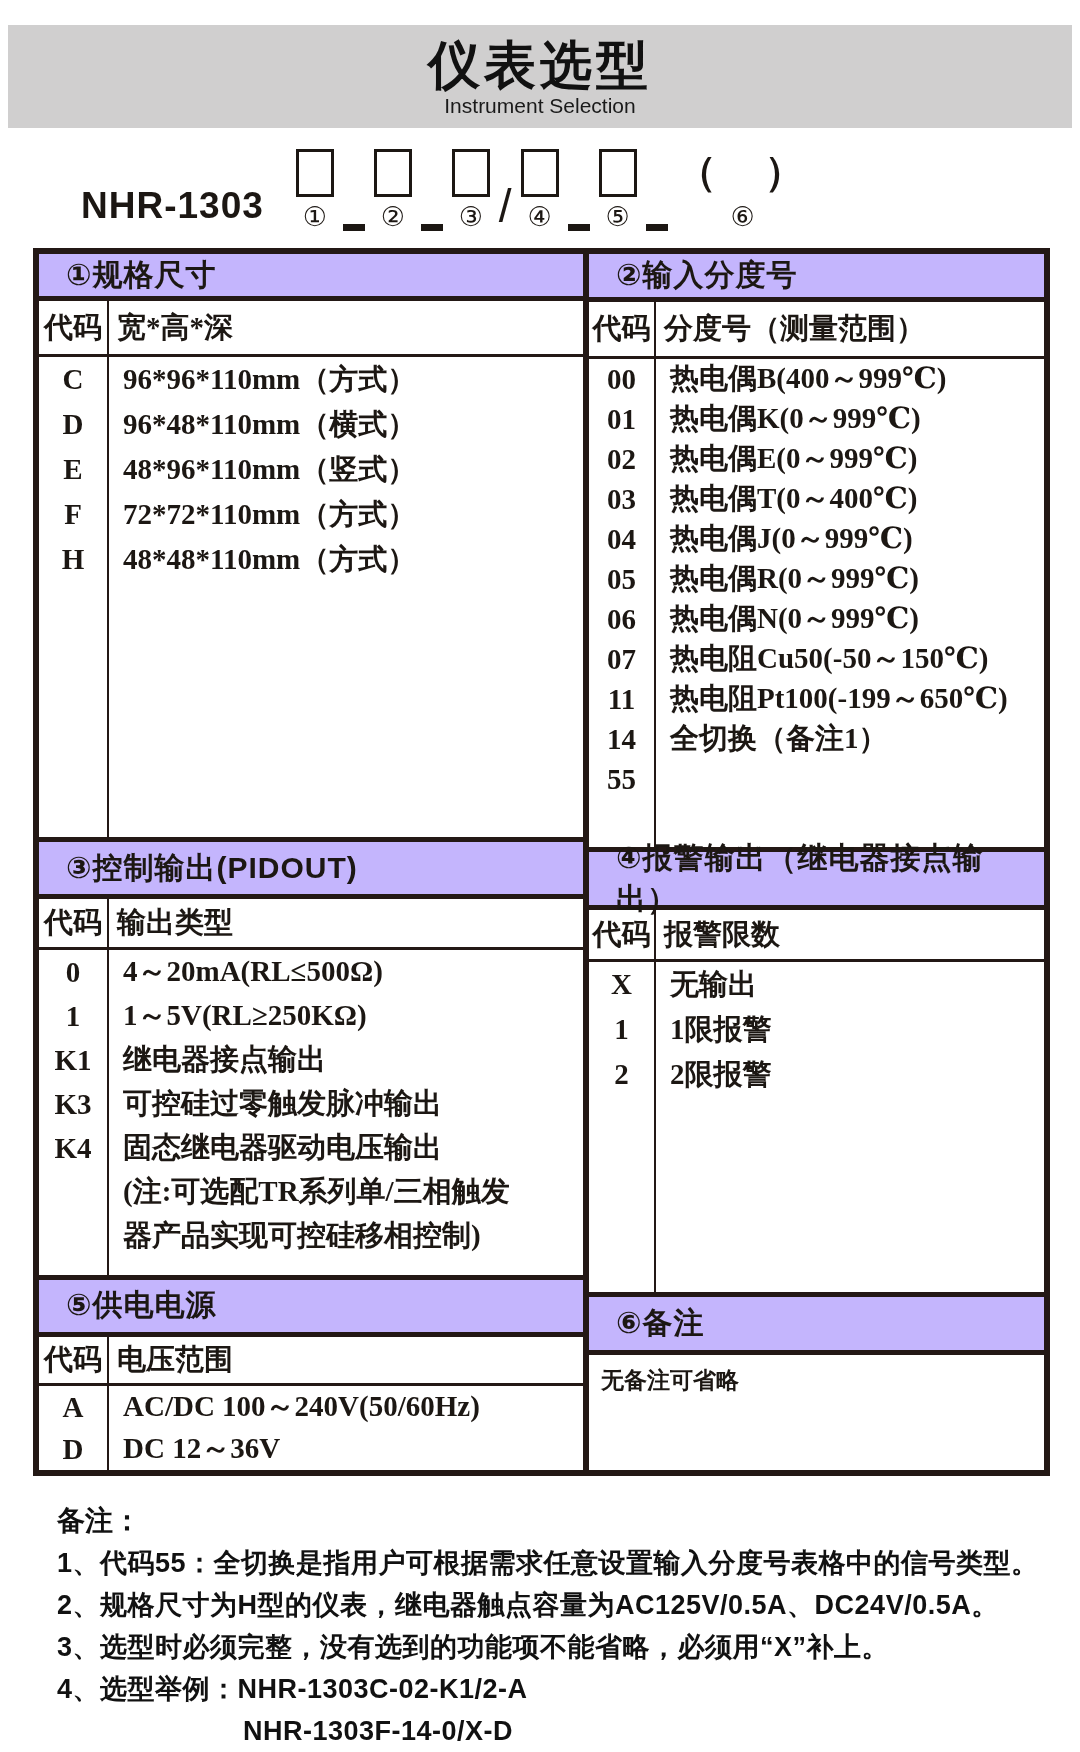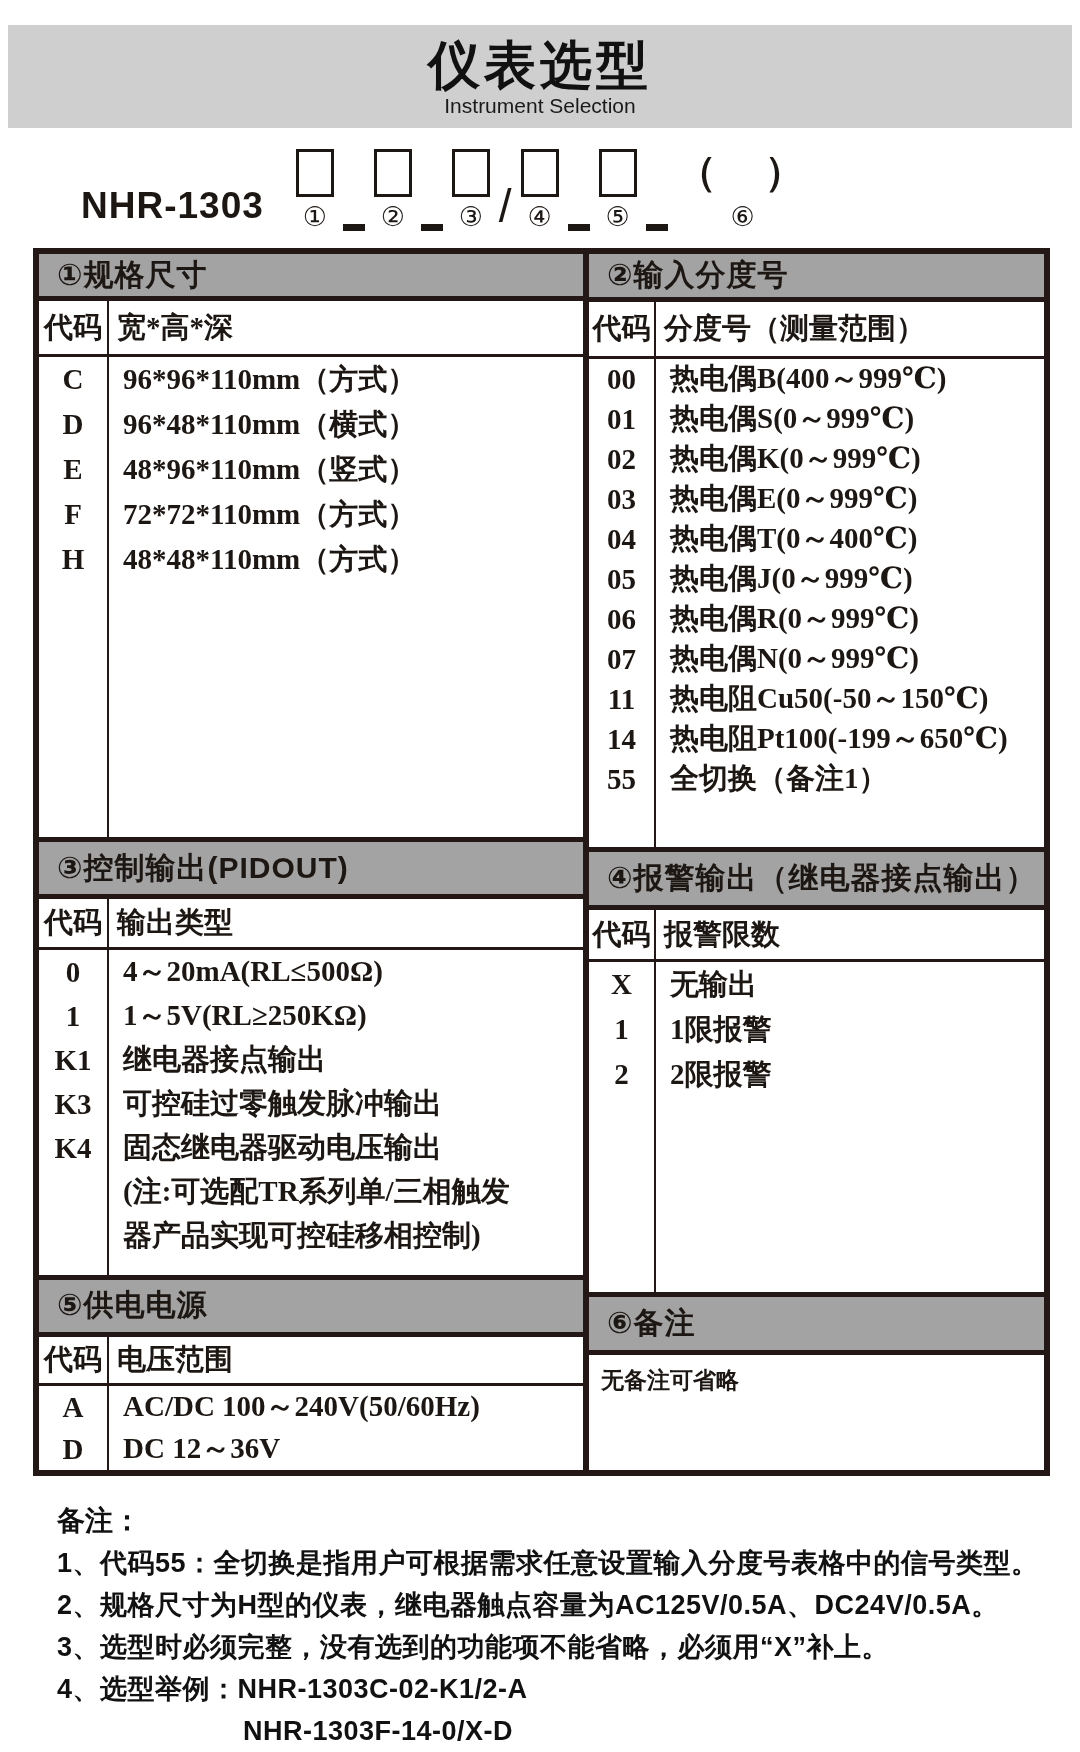--- a/index.html
+++ b/index.html
@@ -38,22 +38,22 @@
   .m-parens{font-size:40px;font-weight:600;line-height:50px;letter-spacing:4px;white-space:pre;}
   
   .seltable{
     margin:17px 0 0 33px;width:1017px;height:1228px;box-sizing:border-box;
     border:6px solid #231815;display:flex;background:#fff;
   }
   .panel{box-sizing:border-box;display:flex;flex-direction:column;}
   .panel.left{width:550px;border-right:6px solid #231815;}
   .panel.right{flex:1;}
   .band{
-    background:#a3a3a3;border-bottom:5px solid #231815;box-sizing:border-box;
-    display:flex;align-items:center;padding-left:18px;
+    background:#c4b5fd;border-bottom:5px solid #231815;box-sizing:border-box;
+    display:flex;align-items:center;padding-left:27px;
     font-family:"Liberation Sans","DejaVu Sans",sans-serif;
     font-size:30px;font-weight:700;letter-spacing:1px;
   }
   .band.first{height:48px;}
   .band.mid{height:63px;border-top:5px solid #231815;}
   .colhdr{display:flex;border-bottom:3px solid #231815;box-sizing:border-box;}
   .colhdr.h1{height:57px;}
   .colhdr.h2{height:52px;}
   .colhdr.h3{height:50px;}
   .code-hd{
@@ -219,21 +219,20 @@
           <div class="cell r40">04</div>
           <div class="cell r40">05</div>
           <div class="cell r40">06</div>
           <div class="cell r40">07</div>
           <div class="cell r40">11</div>
           <div class="cell r40">14</div>
           <div class="cell r40">55</div>
         </div>
         <div class="val-strip">
           <div class="cell r40">热电偶B(400～999℃)</div>
-          <div class="cell r40">热电偶S(0～999℃)</div>
           <div class="cell r40">热电偶K(0～999℃)</div>
           <div class="cell r40">热电偶E(0～999℃)</div>
           <div class="cell r40">热电偶T(0～400℃)</div>
           <div class="cell r40">热电偶J(0～999℃)</div>
           <div class="cell r40">热电偶R(0～999℃)</div>
           <div class="cell r40">热电偶N(0～999℃)</div>
           <div class="cell r40">热电阻Cu50(-50～150℃)</div>
           <div class="cell r40">热电阻Pt100(-199～650℃)</div>
           <div class="cell r40">全切换（备注1）</div>
         </div>

